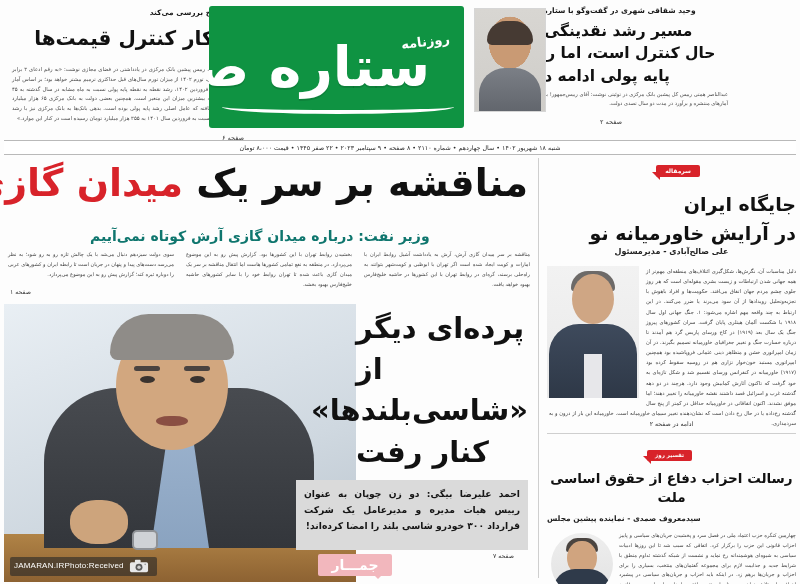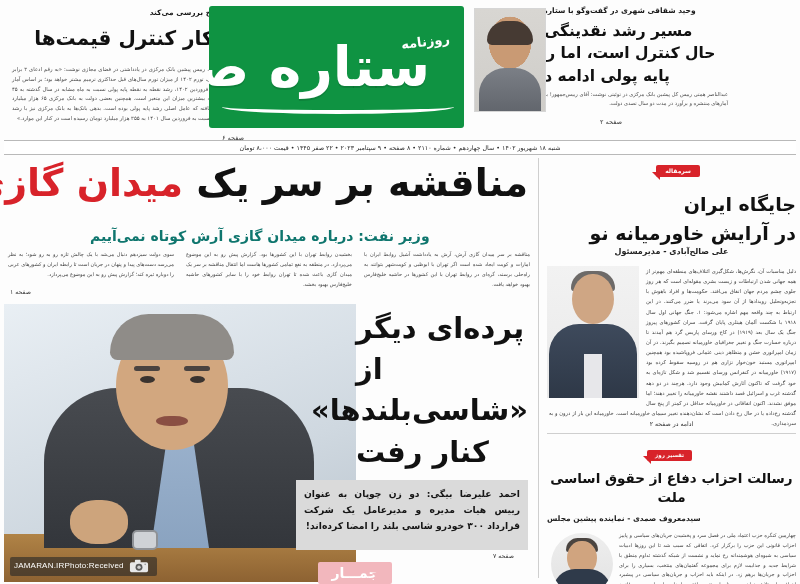--- a/index.html
+++ b/index.html
@@ -283,21 +283,21 @@
   }
   .sec-page { position: absolute; right: 18px; top: 394px; font-size: 6.2px; color: #333; }
 
   
   .jamaran {
     position: absolute; left: 318px; bottom: 4px; width: 74px; height: 26px;
   }
   .jam-bubble {
     width: 74px; height: 22px; background: #f2b7bd; border-radius: 2px;
     display: flex; align-items: center; justify-content: center;
-    color: #ffffff; font-size: 14px; font-weight: bold; letter-spacing: -1px; margin-top: 8px;
+    color: #ffffff; font-size: 14px; font-weight: bold; letter-spacing: -1px;
   }
   .jam-tail {
     position: absolute; right: 8px; bottom: -5px; width: 0; height: 0;
     border: 6px solid transparent; border-top-color: #f2b7bd;
   }
 </style>
 </head>
 <body>
 
 <div id="page">

